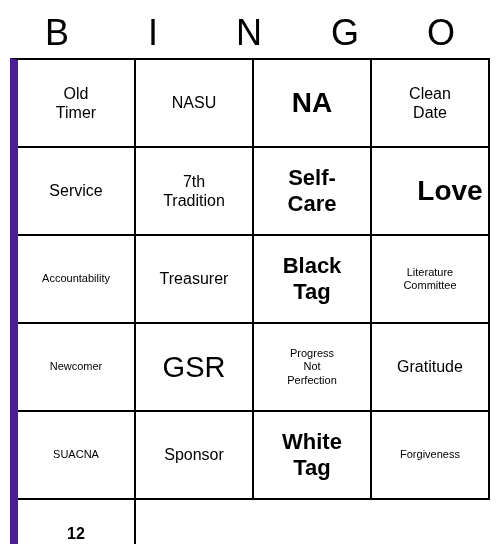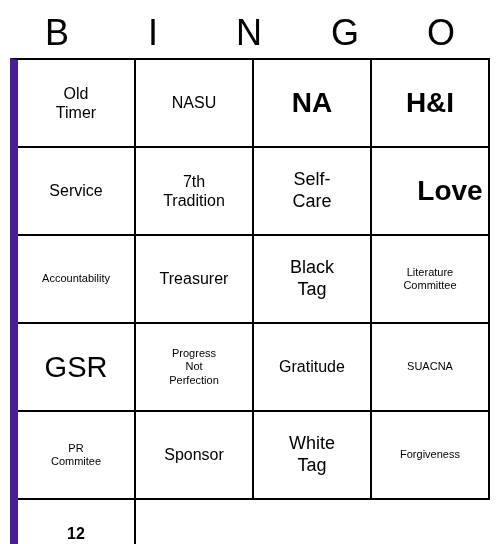--- a/index.html
+++ b/index.html
@@ -57,22 +57,22 @@
 
     .cell-text {
       line-height: 1.2;
     }
 
     .size-medium {
       font-size: 16px;
     }
 
     .size-large {
-      font-size: 18px;
-      font-weight: normal;
+      font-size: 22px;
+      font-weight: bold;
     }
 
     .size-xlarge {
       font-size: 28px;
       font-weight: bold;
     }
 
     .size-small {
       font-size: 11px;
     }
@@ -113,21 +113,21 @@
   <div class="bingo-cell">
         <span class="cell-text size-medium">Old<br>Timer</span>
       </div>
       <div class="bingo-cell">
         <span class="cell-text size-medium">NASU</span>
       </div>
       <div class="bingo-cell">
         <span class="cell-text size-xlarge">NA</span>
       </div>
       <div class="bingo-cell">
-        <span class="cell-text size-hi">H&amp;I</span>
+        <span class="cell-text size-medium">Clean<br>Date</span>
       </div>
       <div class="bingo-cell">
         <span class="cell-text size-medium">Service</span>
       </div>
       <div class="bingo-cell">
         <span class="cell-text size-medium">7th<br>Tradition</span>
       </div>
       <div class="bingo-cell">
         <span class="cell-text size-large">Self-<br>Care</span>
       </div>
@@ -140,33 +140,33 @@
       <div class="bingo-cell">
         <span class="cell-text size-medium">Treasurer</span>
       </div>
       <div class="bingo-cell">
         <span class="cell-text size-large">Black<br>Tag</span>
       </div>
       <div class="bingo-cell">
         <span class="cell-text size-small">Literature<br>Committee</span>
       </div>
       <div class="bingo-cell">
+        <span class="cell-text size-small">Newcomer</span>
+      </div>
+      <div class="bingo-cell">
         <span class="cell-text size-gsr">GSR</span>
       </div>
       <div class="bingo-cell">
         <span class="cell-text size-small">Progress<br>Not<br>Perfection</span>
       </div>
       <div class="bingo-cell">
         <span class="cell-text size-medium">Gratitude</span>
       </div>
       <div class="bingo-cell">
         <span class="cell-text size-small">SUACNA</span>
-      </div>
-      <div class="bingo-cell">
-        <span class="cell-text size-small">PR<br>Commitee</span>
       </div>
       <div class="bingo-cell">
         <span class="cell-text size-medium">Sponsor</span>
       </div>
       <div class="bingo-cell">
         <span class="cell-text size-large">White<br>Tag</span>
       </div>
       <div class="bingo-cell">
         <span class="cell-text size-small">Forgiveness</span>
       </div>

